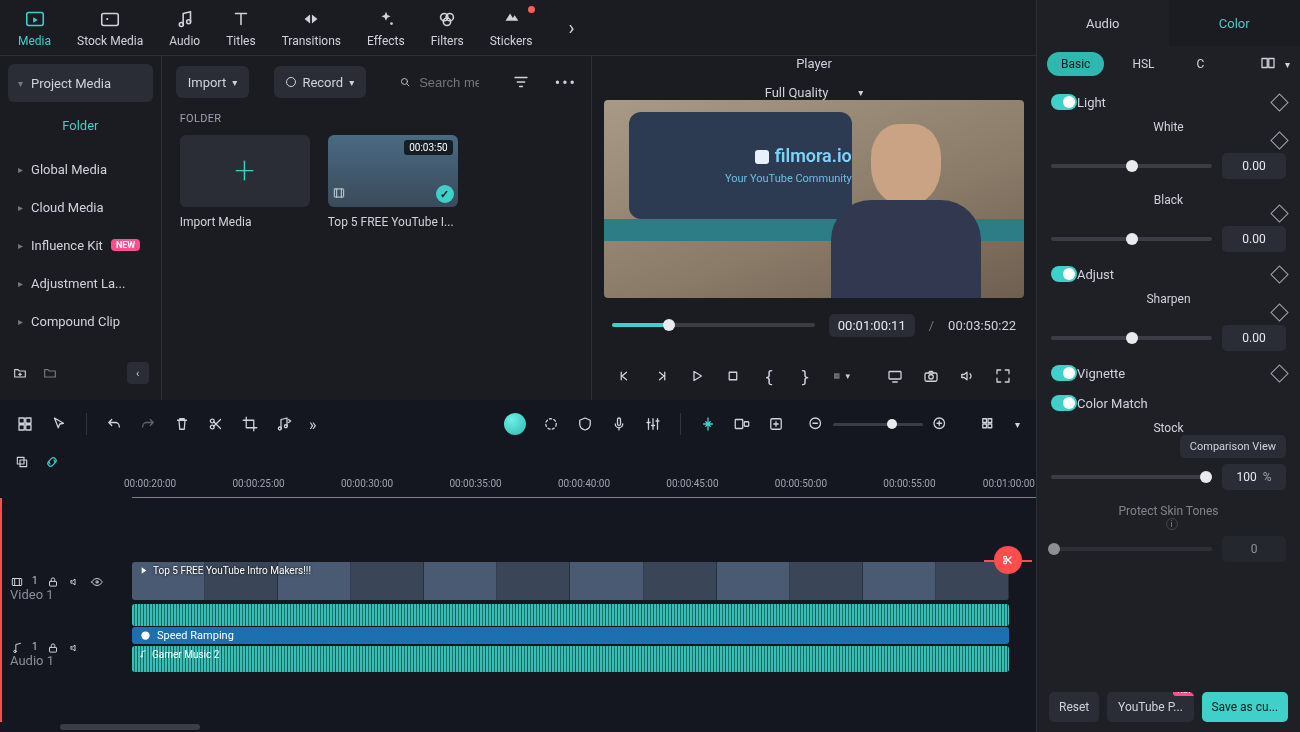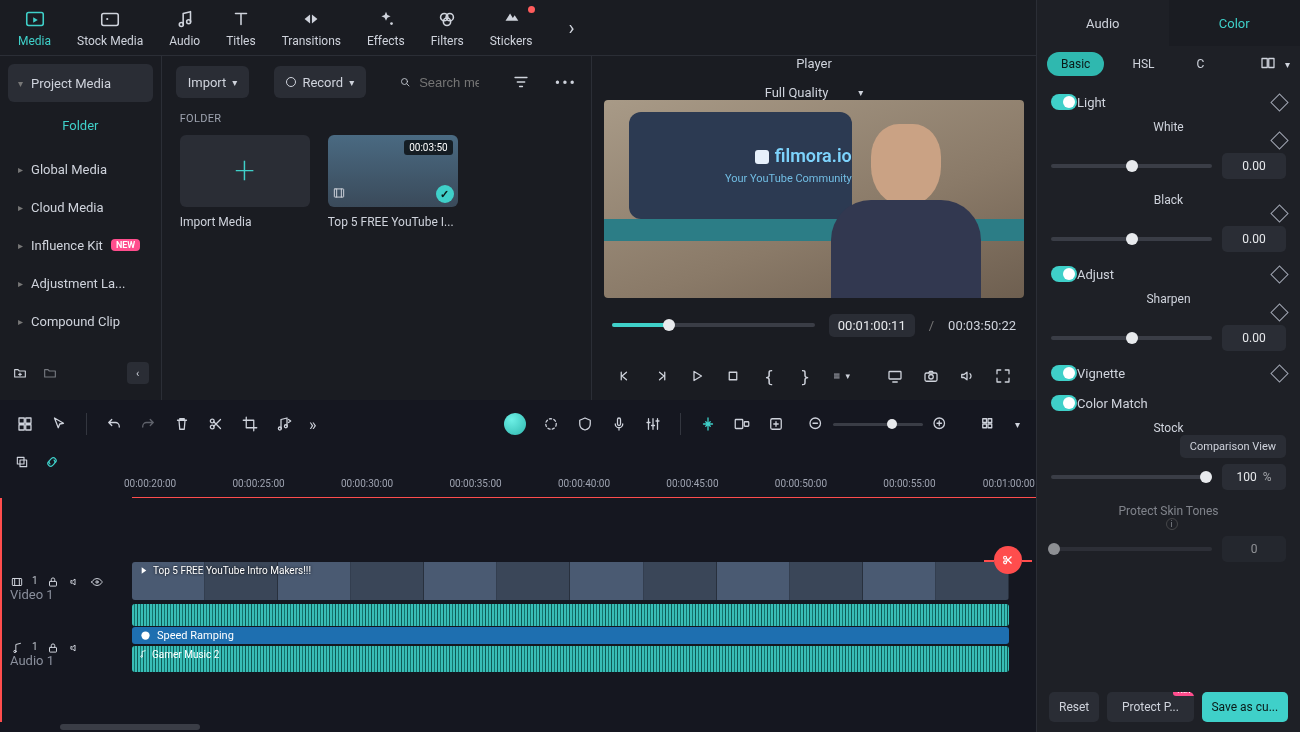--- a/index.html
+++ b/index.html
@@ -488,21 +488,21 @@
           <div class="slider-track">
             <div class="knob" style="left:2%"></div>
           </div>
           <div class="prop-val">0</div>
         </div>
     </div>
   </div>
   <div class="insp-footer">
     <div class="btn btn-reset">Reset</div>
     <div class="btn btn-kf">
-        <span>Protect P...</span>
+        <span>YouTube P...</span>
         <span class="mini-new">NEW</span>
       </div>
     <div class="btn btn-save">Save as cu...</div>
   </div>
 </div>
 
 <div class="timeline">
   <div class="tl-toolbar">
     <svg class="i g" viewBox="0 0 24 24">
         <rect x="4" y="4" width="7" height="7"></rect>

